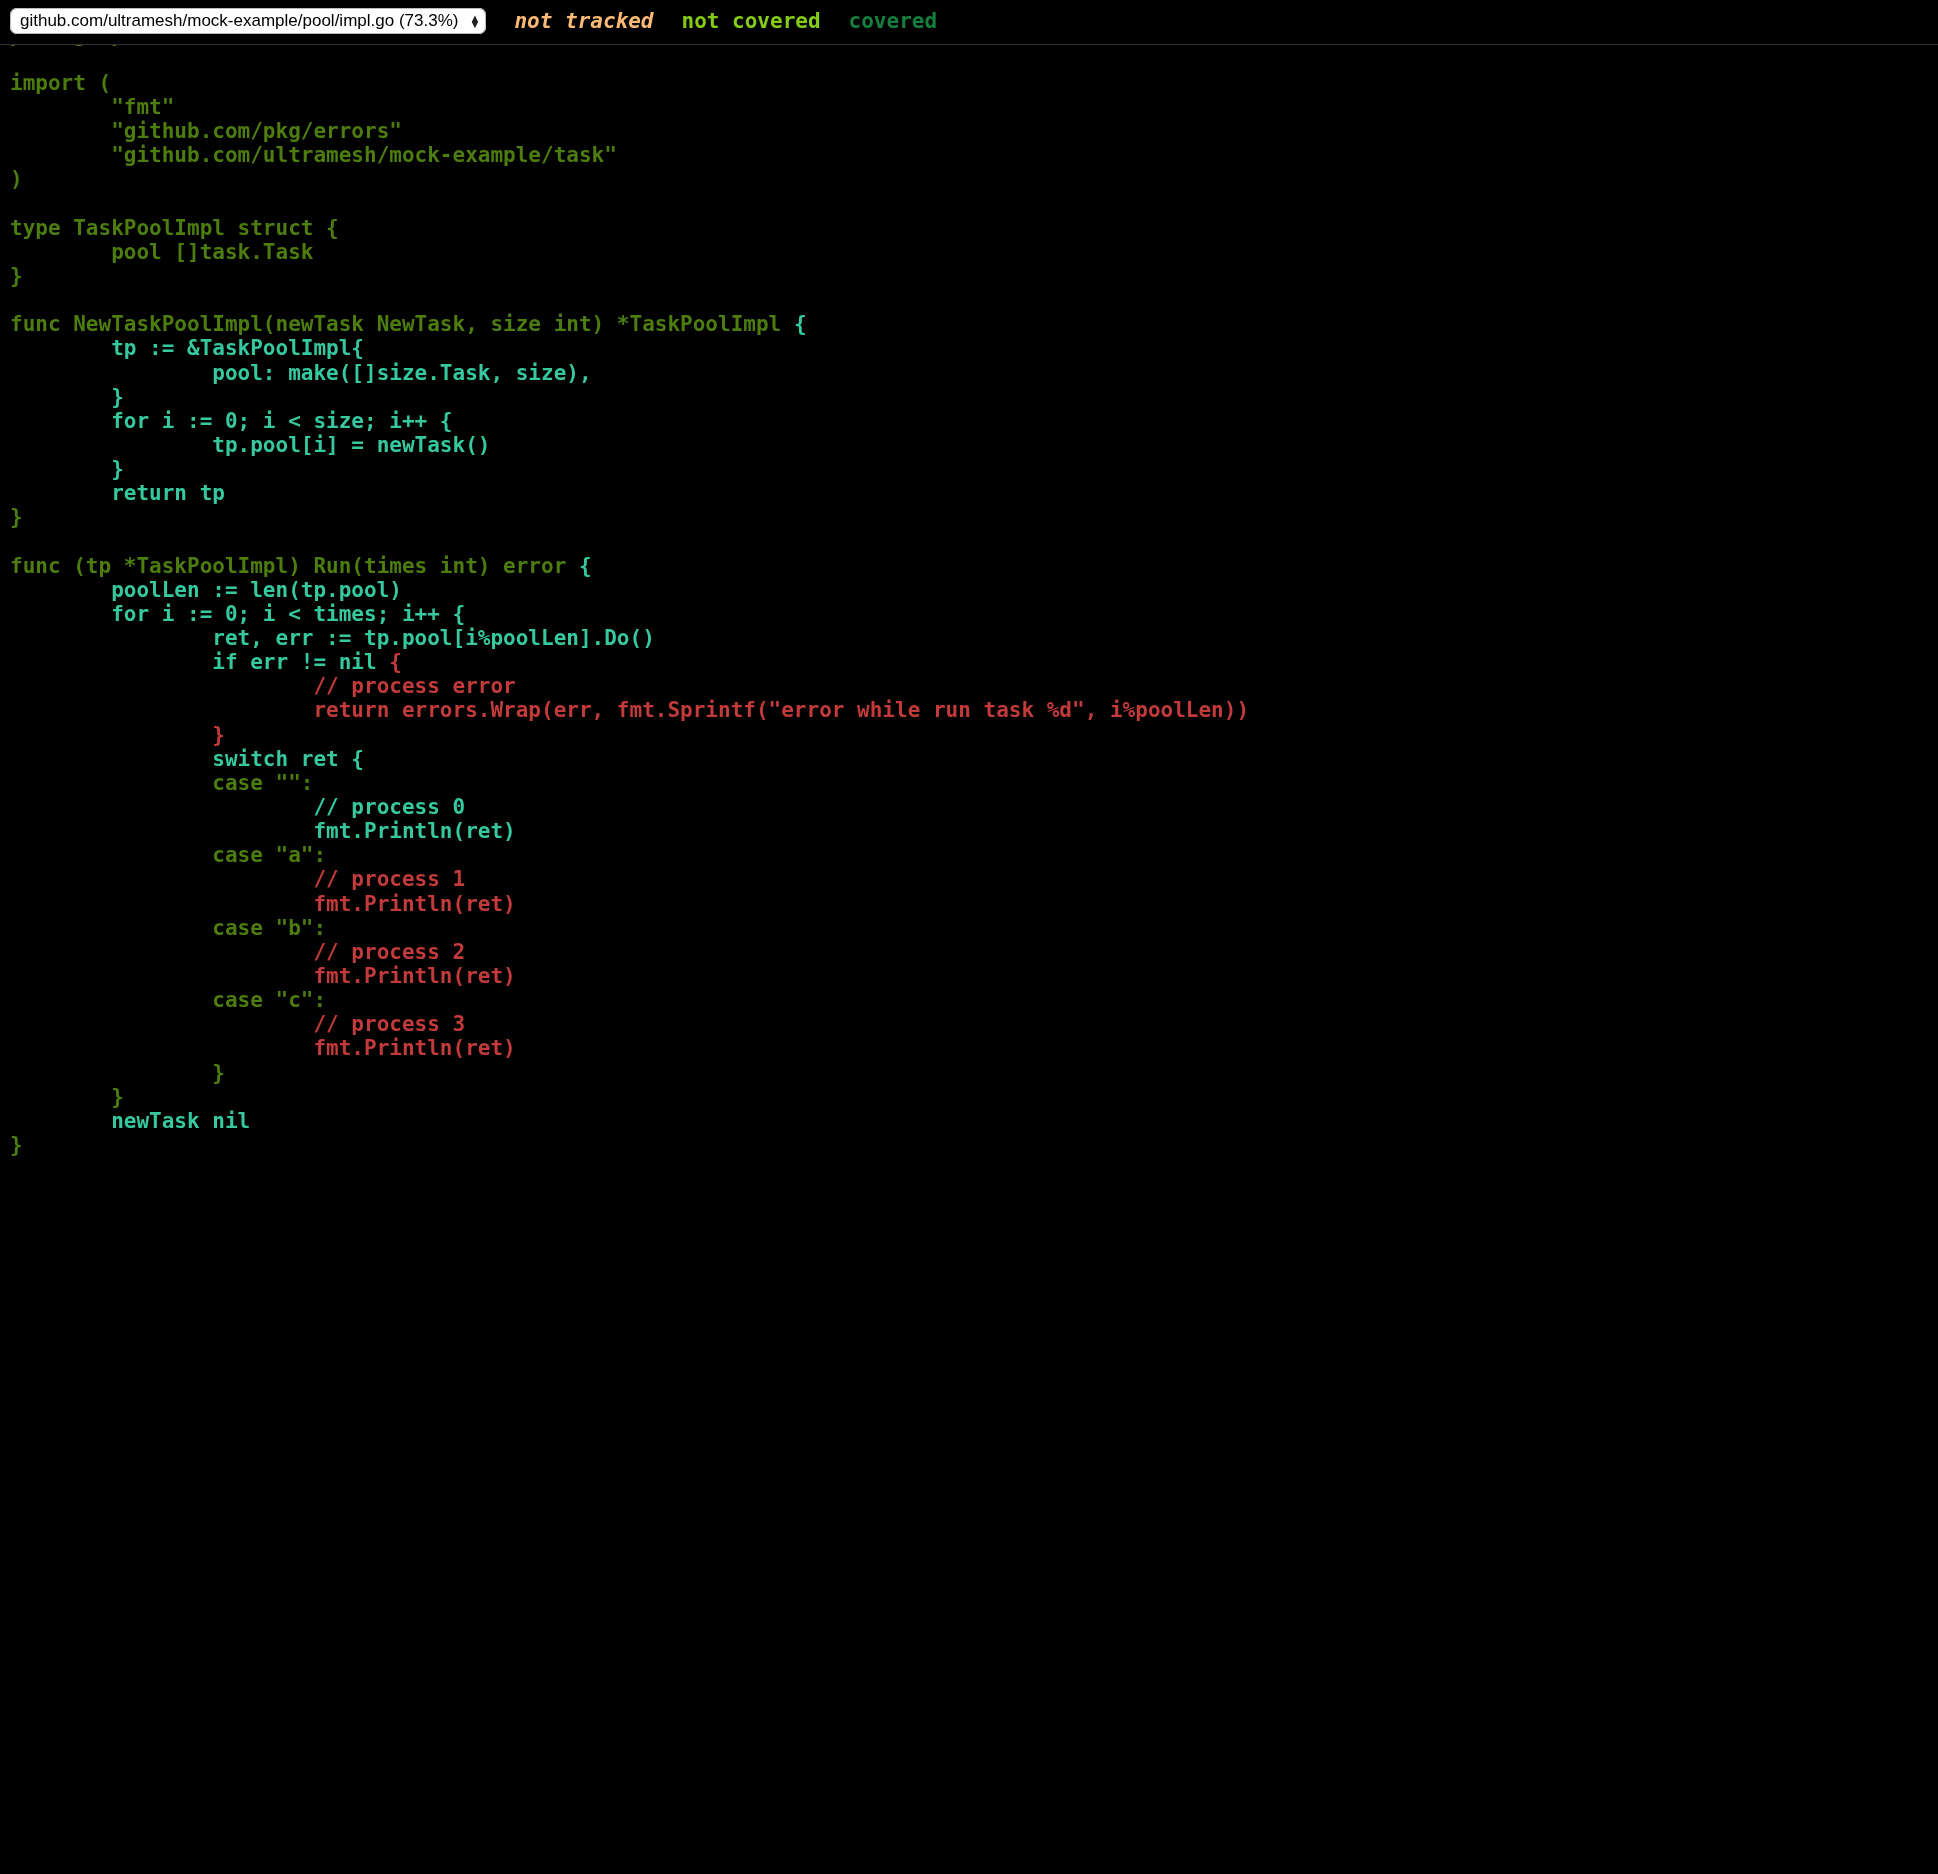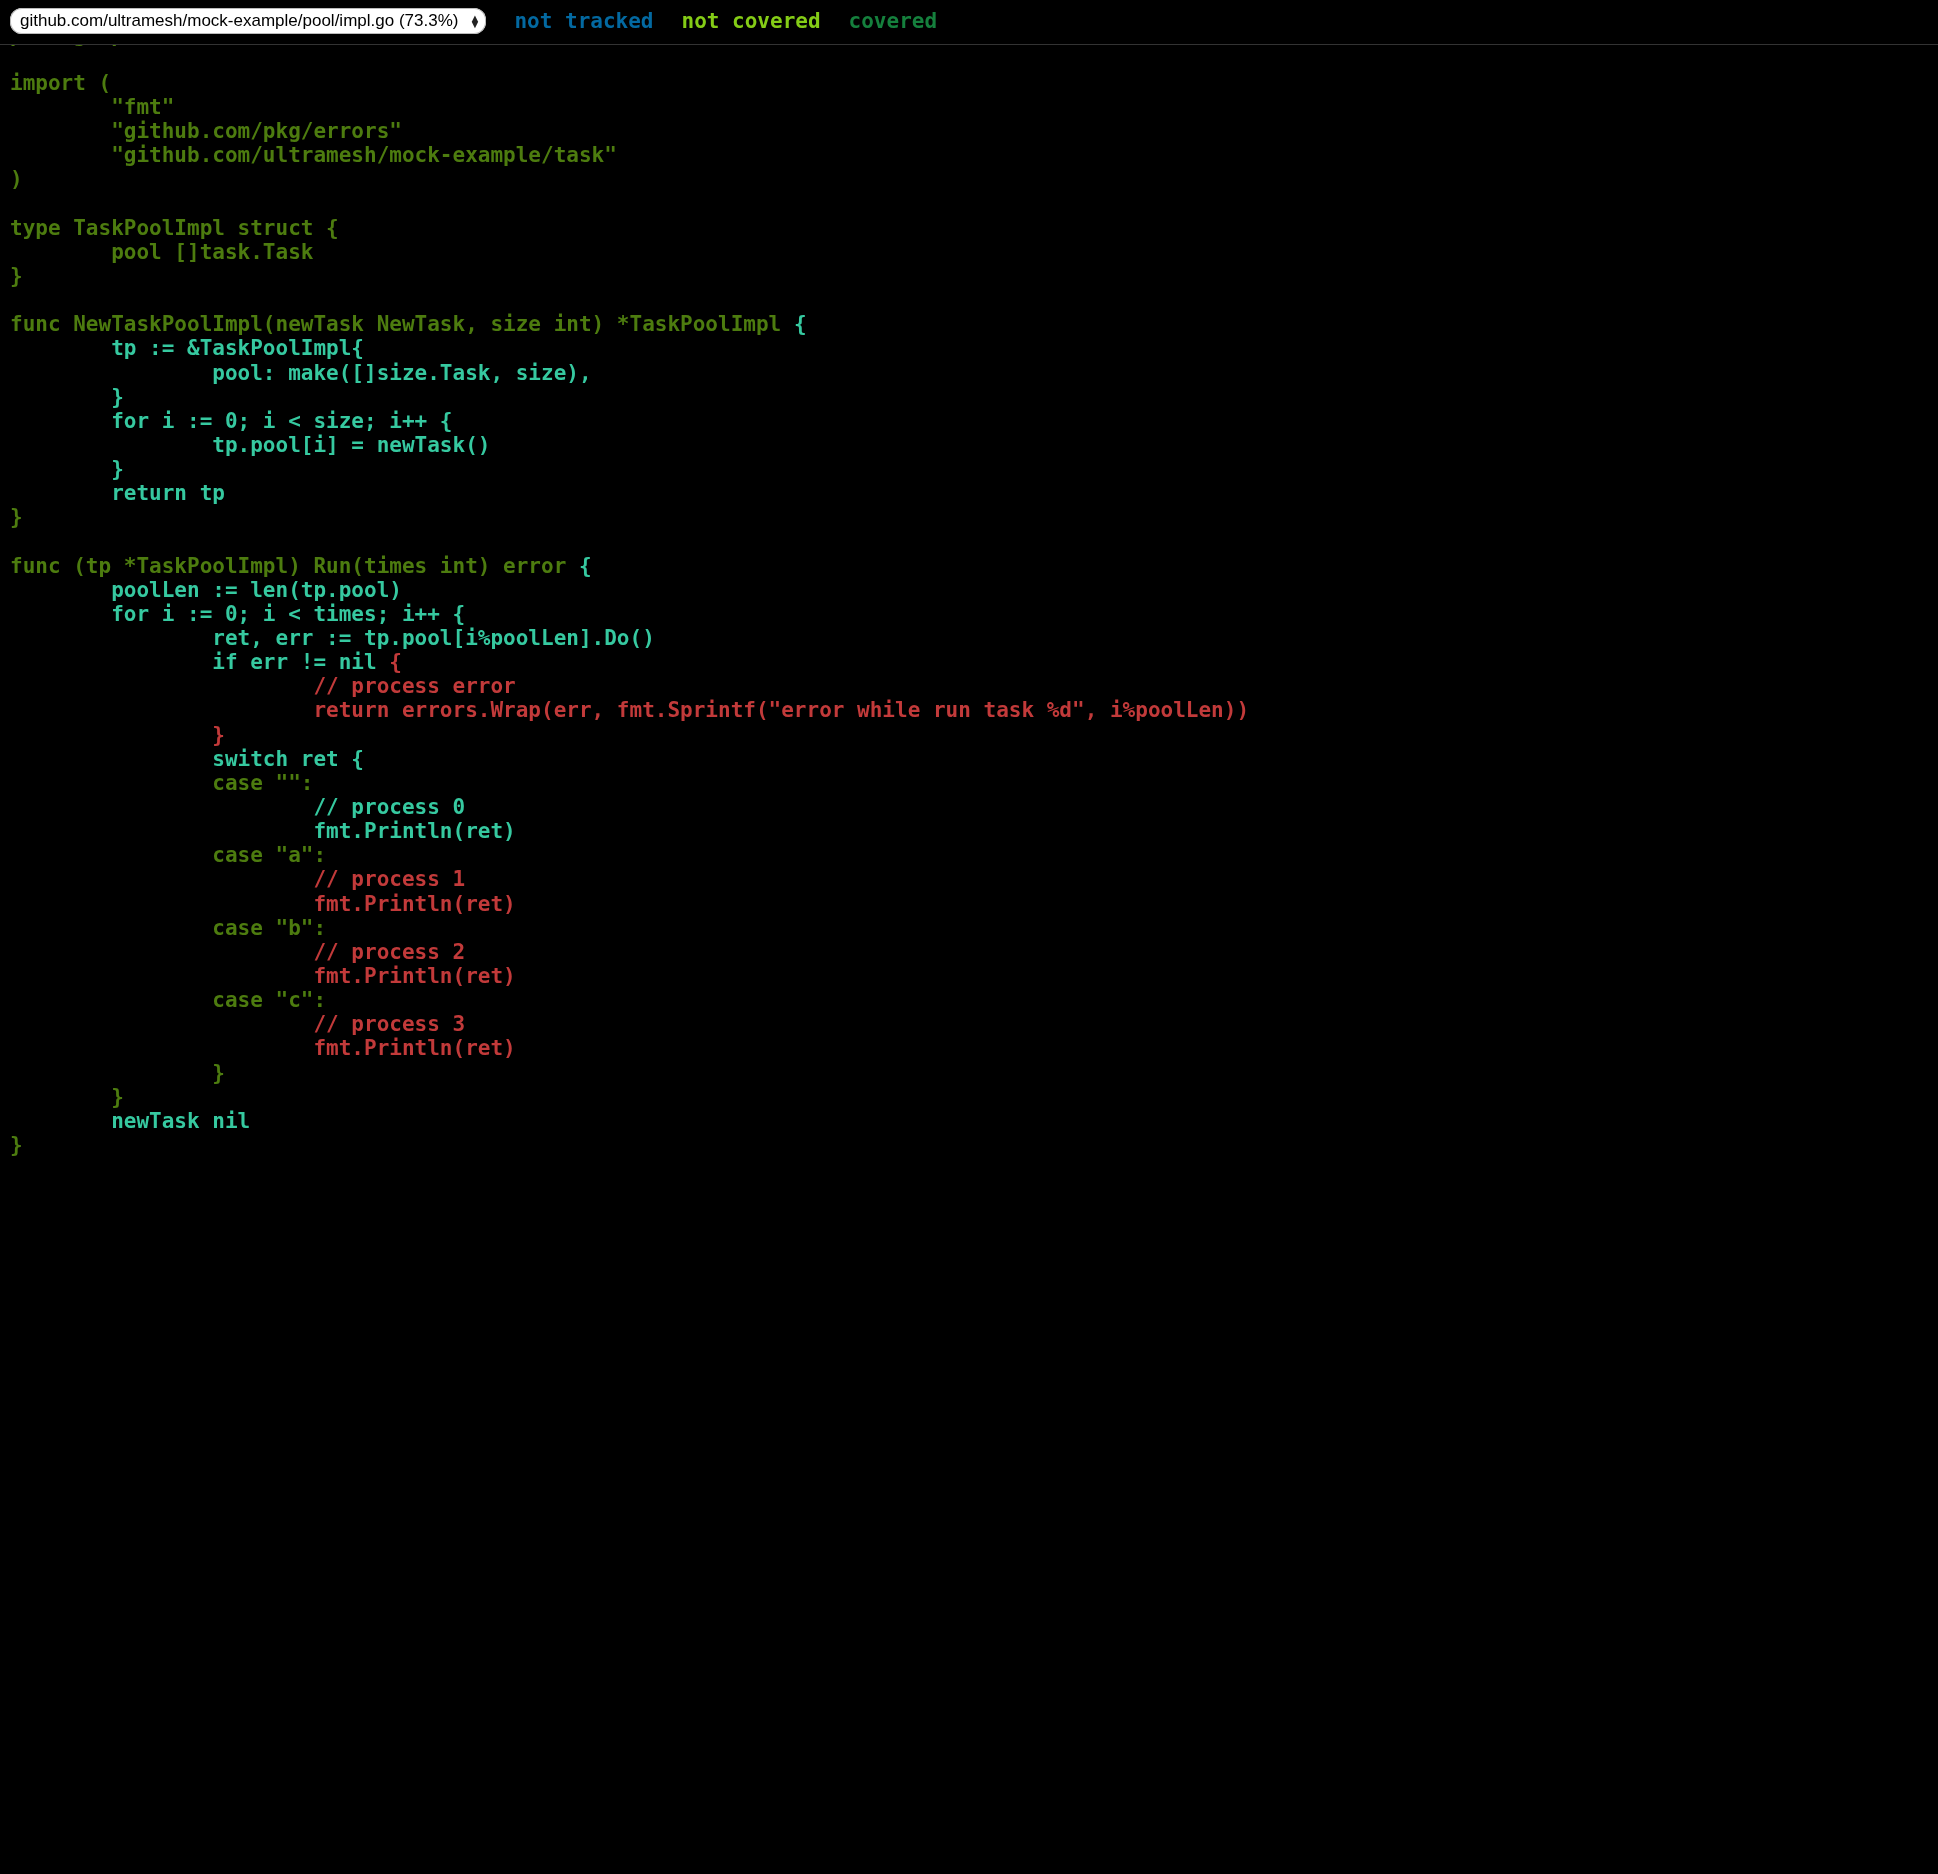--- a/index.html
+++ b/index.html
@@ -19,21 +19,21 @@
     gap: 28px;
     padding: 8px 10px 10px 10px;
     border-bottom: 1px solid #333;
     background: #000;
     z-index: 10;
   }
   .file-select {
     position: relative;
     background: #fff;
     color: #000;
-    border-radius: 12px;
+    border-radius: 7px;
     padding: 3px 28px 3px 10px;
     font-family: -apple-system, "Helvetica Neue", Arial, sans-serif;
     font-size: 17px;
     box-shadow: 0 0 0 1px #bbb inset;
     cursor: pointer;
     user-select: none;
   }
   .file-select .arrows {
     position: absolute;
     right: 6px;
@@ -45,21 +45,21 @@
     font-size: 11px;
     color: #222;
   }
   .legend-item {
     font-weight: 700;
     font-size: 21px;
     white-space: pre;
   }
   .cov0 { color: #84cc16; }       
   .cov8 { color: #15803d; }       
-  .nottracked { color: #0369a1; }
+  .nottracked { color: #fdba74; font-style: italic; }
   pre.code {
     padding: 0 10px 30px 10px;
     font-family: inherit;
     font-weight: 700;
     font-size: 21px;
     white-space: pre;
     margin-top: -22px; 
   }
   pre.code .nt { color: #4d7c0f; }
   pre.code .cov0 { color: #c23a3a; }

